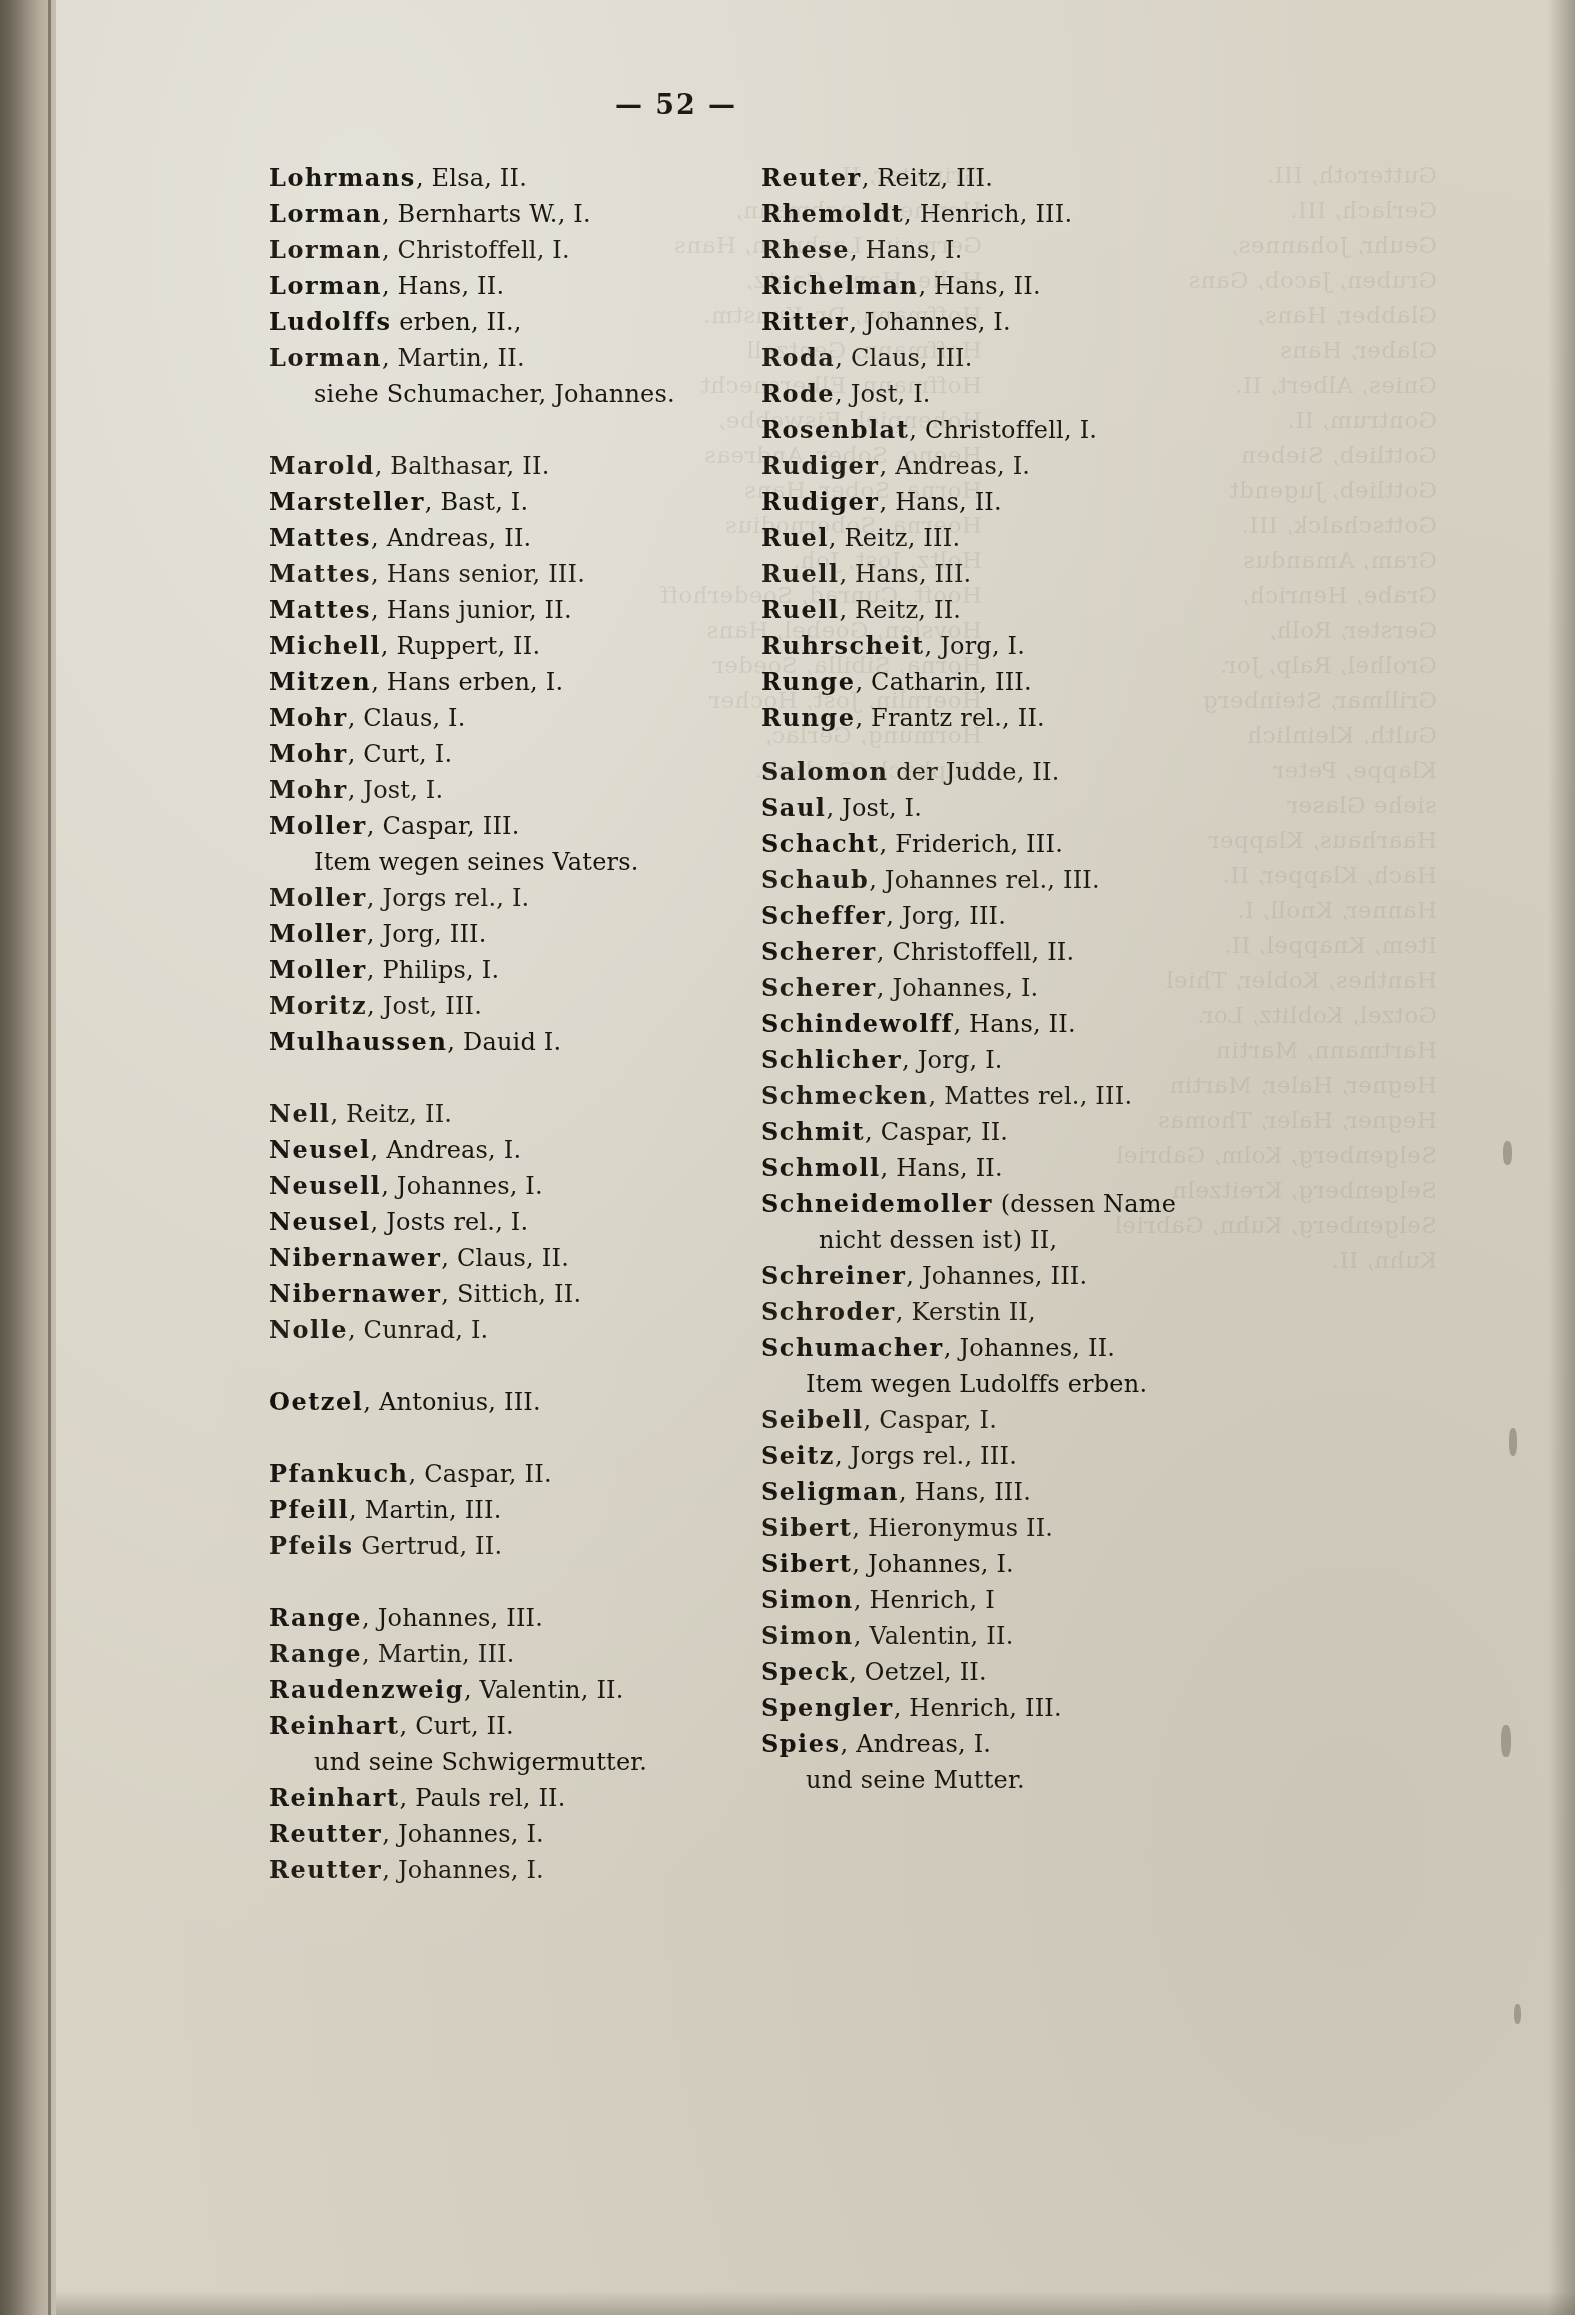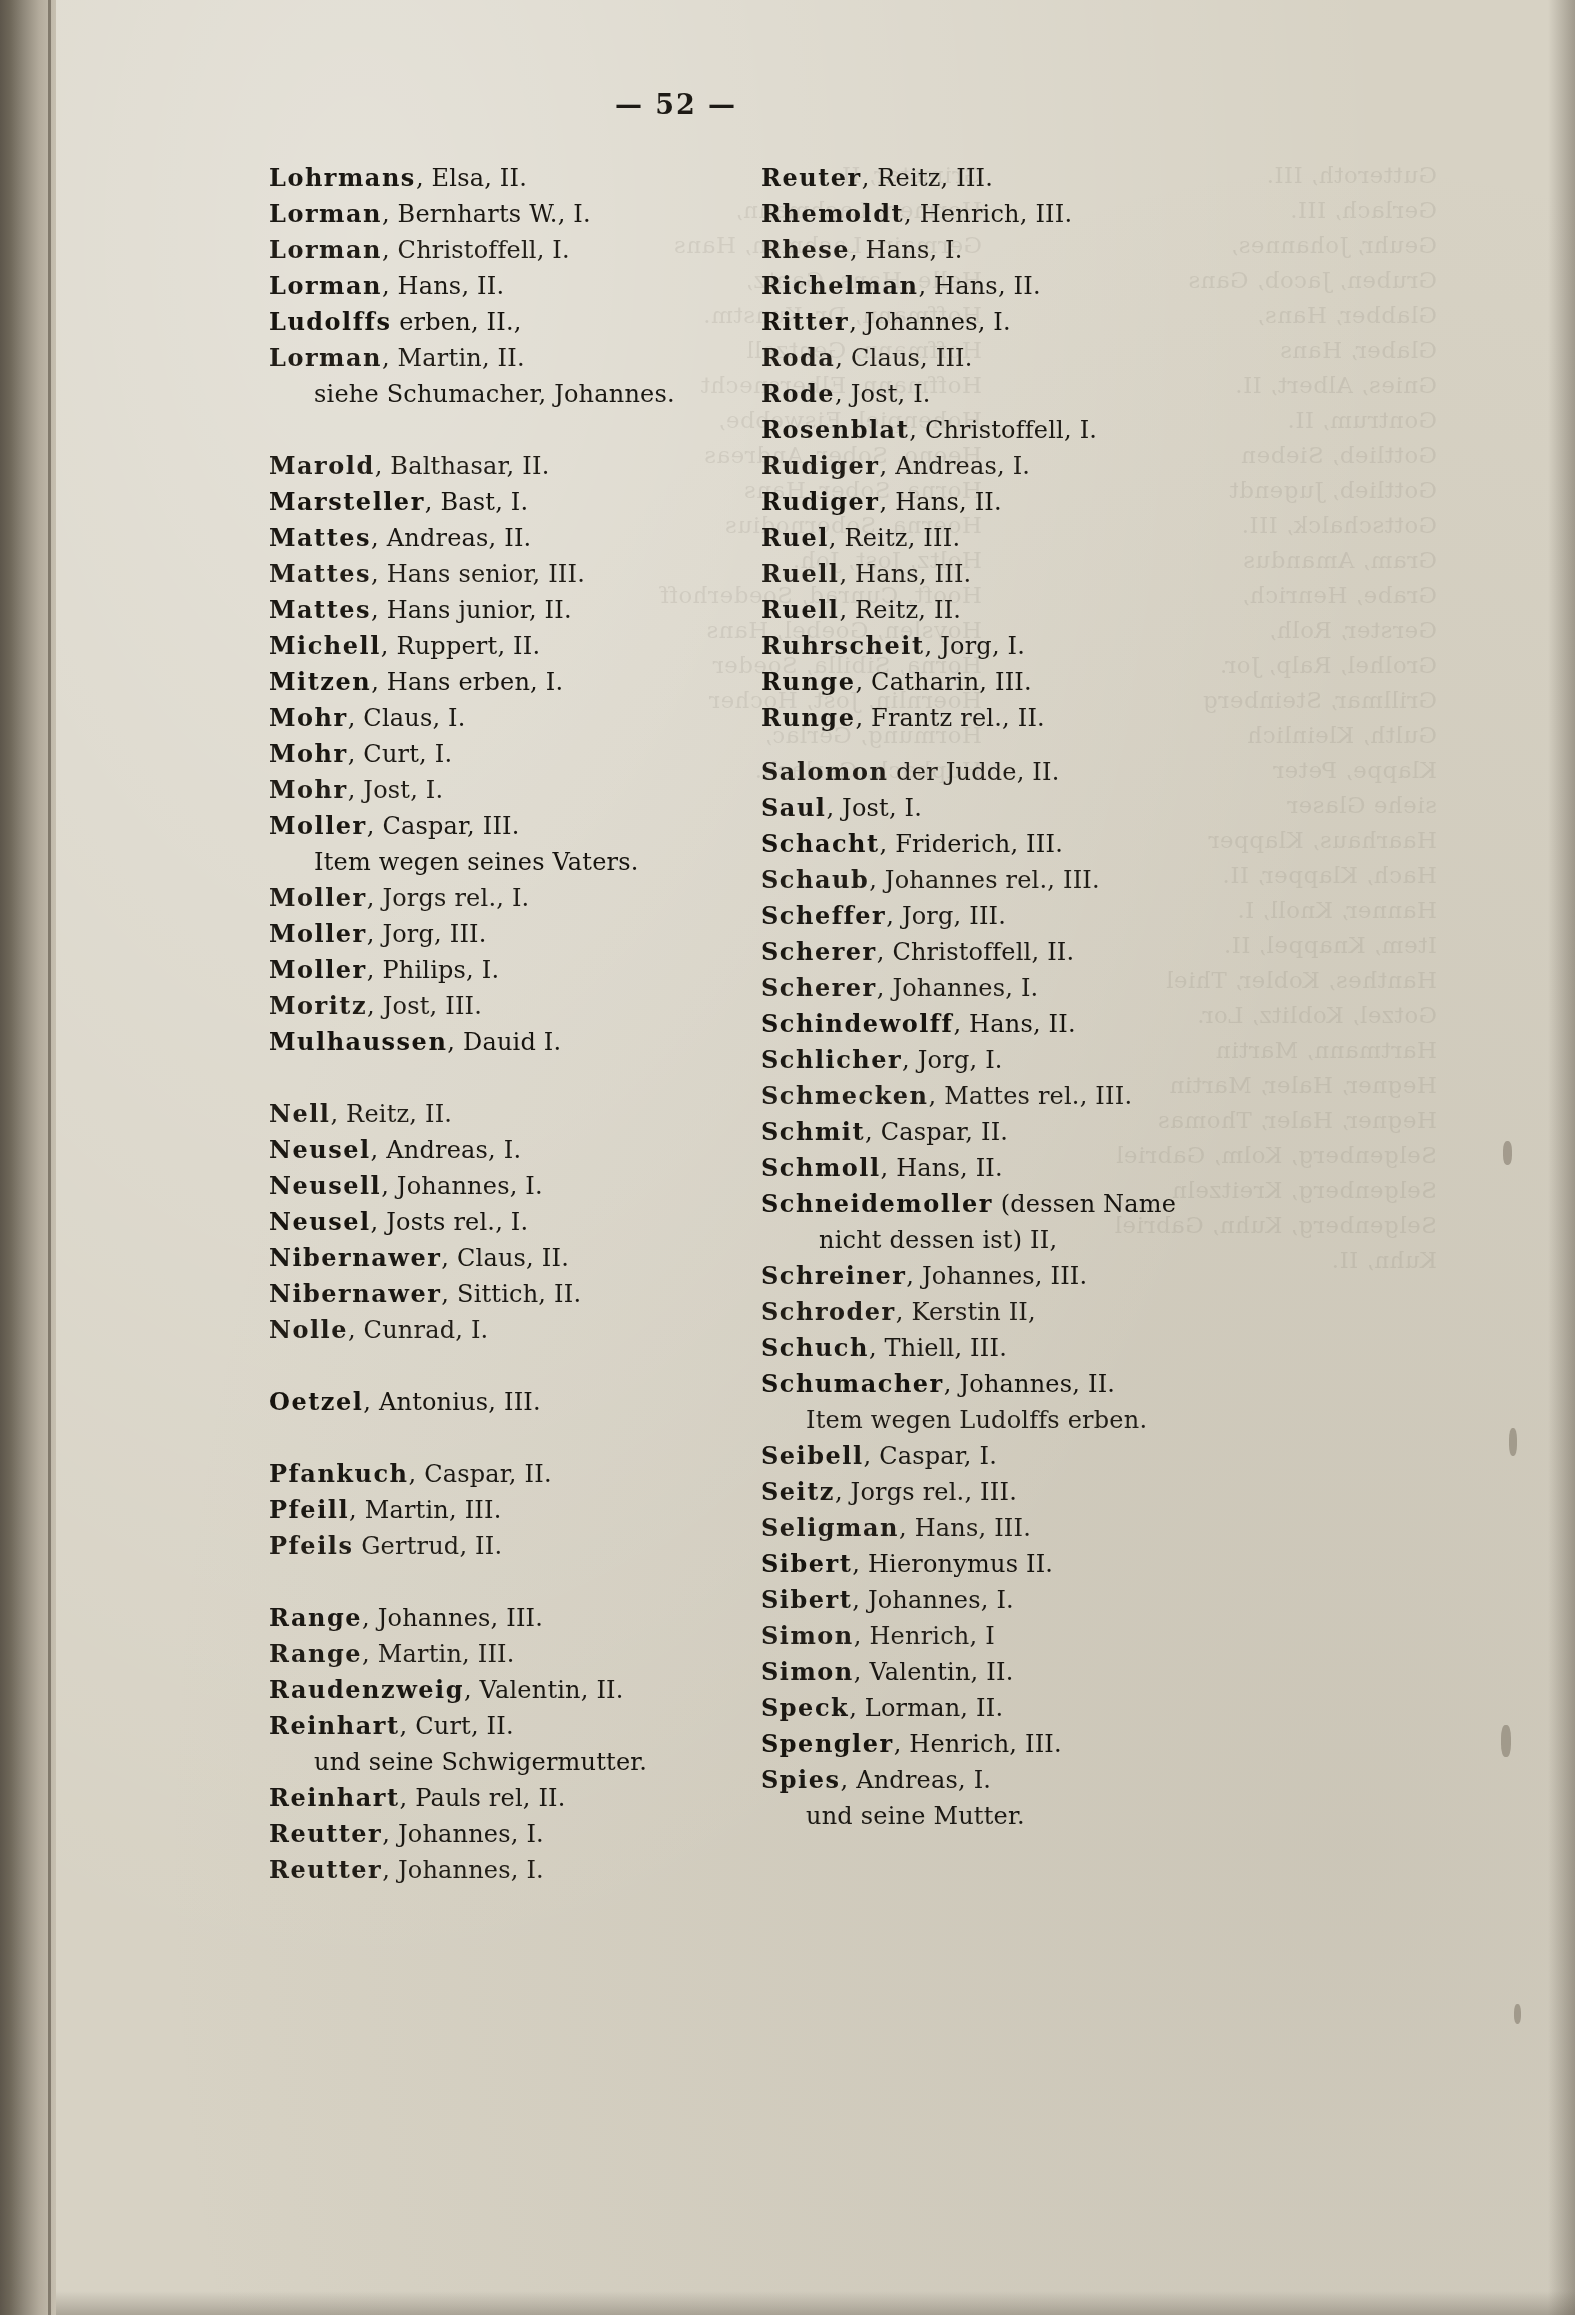--- a/index.html
+++ b/index.html
@@ -294,31 +294,30 @@
             <div class="entry"><span class="sur">Scherer</span><span>, Johannes, I.</span></div>
             <div class="entry"><span class="sur">Schindewolff</span><span>, Hans, II.</span></div>
             <div class="entry"><span class="sur">Schlicher</span><span>, Jorg, I.</span></div>
             <div class="entry"><span class="sur">Schmecken</span><span>, Mattes rel., III.</span></div>
             <div class="entry"><span class="sur">Schmit</span><span>, Caspar, II.</span></div>
             <div class="entry"><span class="sur">Schmoll</span><span>, Hans, II.</span></div>
             <div class="entry"><span class="sur">Schneidemoller</span><span> (dessen Name</span></div>
             <div class="entry indent2">nicht dessen ist) II,</div>
             <div class="entry"><span class="sur">Schreiner</span><span>, Johannes, III.</span></div>
             <div class="entry"><span class="sur">Schroder</span><span>, Kerstin II,</span></div>
-            <div class="entry"><span class="sur">Schuch</span><span>, Thiell, III.</span></div>
             <div class="entry"><span class="sur">Schumacher</span><span>, Johannes, II.</span></div>
             <div class="entry indent">Item wegen Ludolffs erben.</div>
             <div class="entry"><span class="sur">Seibell</span><span>, Caspar, I.</span></div>
             <div class="entry"><span class="sur">Seitz</span><span>, Jorgs rel., III.</span></div>
             <div class="entry"><span class="sur">Seligman</span><span>, Hans, III.</span></div>
             <div class="entry"><span class="sur">Sibert</span><span>, Hieronymus II.</span></div>
             <div class="entry"><span class="sur">Sibert</span><span>, Johannes, I.</span></div>
             <div class="entry"><span class="sur">Simon</span><span>, Henrich, I</span></div>
             <div class="entry"><span class="sur">Simon</span><span>, Valentin, II.</span></div>
-            <div class="entry"><span class="sur">Speck</span><span>, Lorman, II.</span></div>
+            <div class="entry"><span class="sur">Speck</span><span>, Oetzel, II.</span></div>
             <div class="entry"><span class="sur">Spengler</span><span>, Henrich, III.</span></div>
             <div class="entry"><span class="sur">Spies</span><span>, Andreas, I.</span></div>
             <div class="entry indent">und seine Mutter.</div>
           </div>
       </div>
     </div>
   </div>
 </div>
 
 

